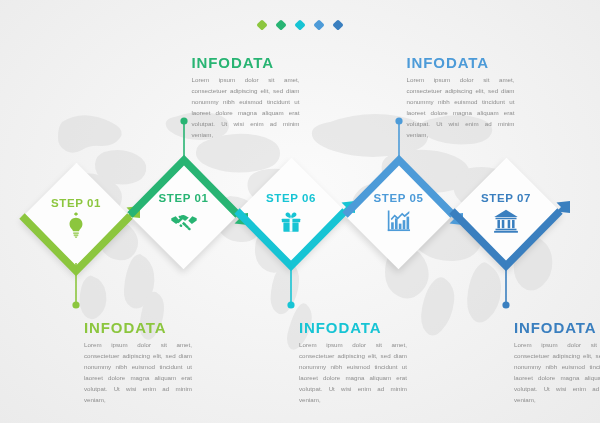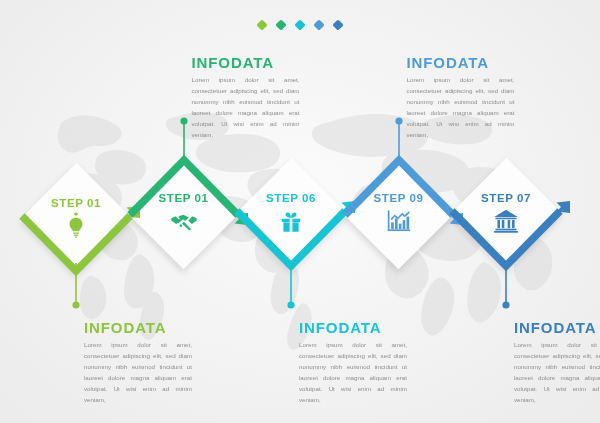--- a/index.html
+++ b/index.html
@@ -228,21 +228,21 @@
       </div>
       <div class="step" style="left: 342.5px; top: 157px;">
         <div class="dia"></div>
         <div class="chev">
           <svg viewBox="0 0 112 112" xmlns="http://www.w3.org/2000/svg">
        <path d="M2,58 L56,3 L110,58" fill="none" stroke="#4D9BD8" stroke-width="7.5" stroke-linecap="butt" stroke-linejoin="miter"></path>
        <path d="M120,68 l-13.5,-1.5 l4.5,-4.5 l-4.5,-4.5 l13.5,-1.5 z" fill="#4D9BD8"></path>
      </svg>
         </div>
         <div class="stepinner">
-          <div class="steplabel" style="color:#4D9BD8">STEP 09</div>
+          <div class="steplabel" style="color:#4D9BD8">STEP 05</div>
      <div class="stepicon">
             <svg viewBox="0 0 32 32" xmlns="http://www.w3.org/2000/svg" fill="#4D9BD8">
               <g>
         <rect x="3.2" y="4" width="1.9" height="23.5"></rect>
         <rect x="3.2" y="25.6" width="25.4" height="1.9"></rect>
         <rect x="7" y="17.5" width="3" height="8"></rect>
         <rect x="11.4" y="13" width="3" height="12.5"></rect>
         <rect x="15.8" y="19" width="3" height="6.5"></rect>
         <rect x="20.2" y="15" width="3" height="10.5"></rect>
         <rect x="24.6" y="11" width="3" height="14.5"></rect>

